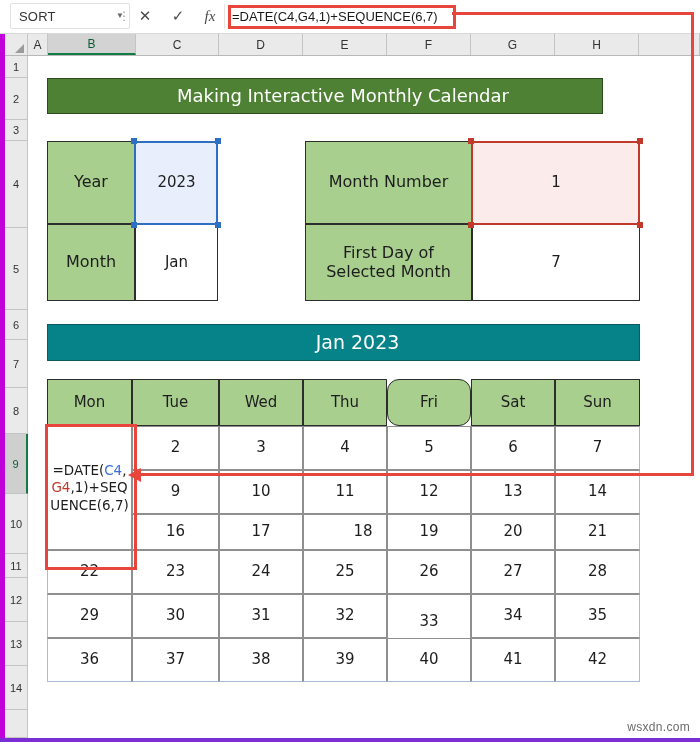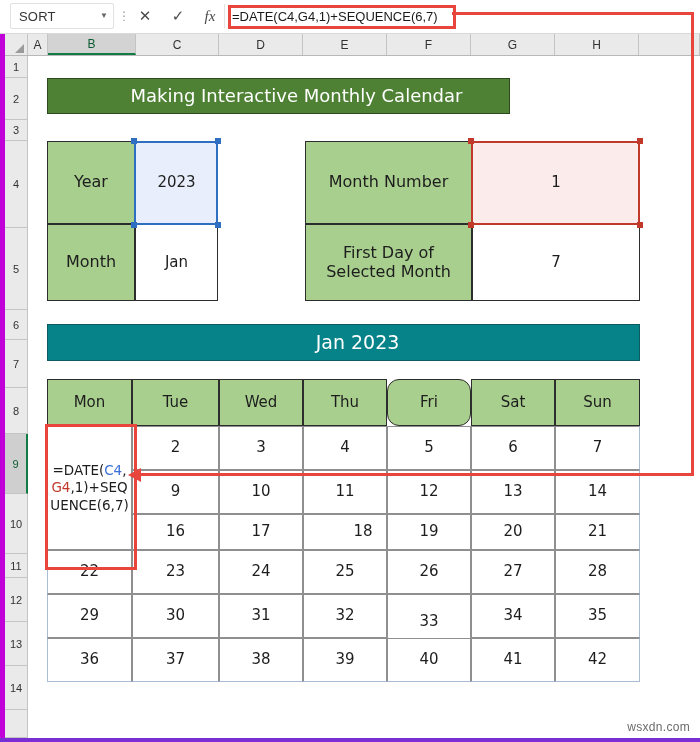--- a/index.html
+++ b/index.html
@@ -20,21 +20,21 @@
   .fx-strip {
     position: absolute;
     left: 0; top: 0;
     width: 700px; height: 33px;
     background: #ffffff;
     border-bottom: 1px solid #d9d9d9;
   }
   .namebox {
     position: absolute;
     left: 10px; top: 3px;
-    width: 104px; height: 26px;
+    width: 120px; height: 26px;
     background: #ffffff;
     border: 1px solid #e1e1e1;
     border-radius: 2px;
     display: flex;
     align-items: center;
     box-sizing: border-box;
     gap: 16px;
   }
   .namebox-text {
     flex: 1;
@@ -364,21 +364,21 @@
       <div class="rowhead" style="top: 494px; height: 60px;">10</div>
       <div class="rowhead" style="top: 554px; height: 24px;">11</div>
       <div class="rowhead" style="top: 578px; height: 44px;">12</div>
       <div class="rowhead" style="top: 622px; height: 44px;">13</div>
       <div class="rowhead" style="top: 666px; height: 44px;">14</div>
       <div class="rowhead" style="top: 710px; height: 28px;"></div>
     </div>
 
   <div class="sheet">
 
-    <div class="cell banner" style="left:19px; top:22px; width:463px; height:36px;padding-left:36px;">Making Interactive Monthly Calendar</div>
+    <div class="cell banner" style="left:19px; top:22px; width:556px; height:36px;padding-left:36px;">Making Interactive Monthly Calendar</div>
 
     <div class="cell lbl-green" style="left:19px; top:85px; width:88px; height:83px;">Year</div>
     <div class="cell val-selected-blue" style="left:107px; top:85px; width:83px; height:83px;">2023</div>
 
     <div class="cell val-white" style="left:107px; top:168px; width:83px; height:77px;">Jan</div>
     <div class="cell lbl-green" style="left:19px; top:168px; width:88px; height:77px;">Month</div>
 
     <div class="cell lbl-green" style="left:277px; top:85px; width:167px; height:83px;">Month Number</div>
     <div class="cell val-selected-red" style="left:444px; top:85px; width:168px; height:83px;">1</div>
 

